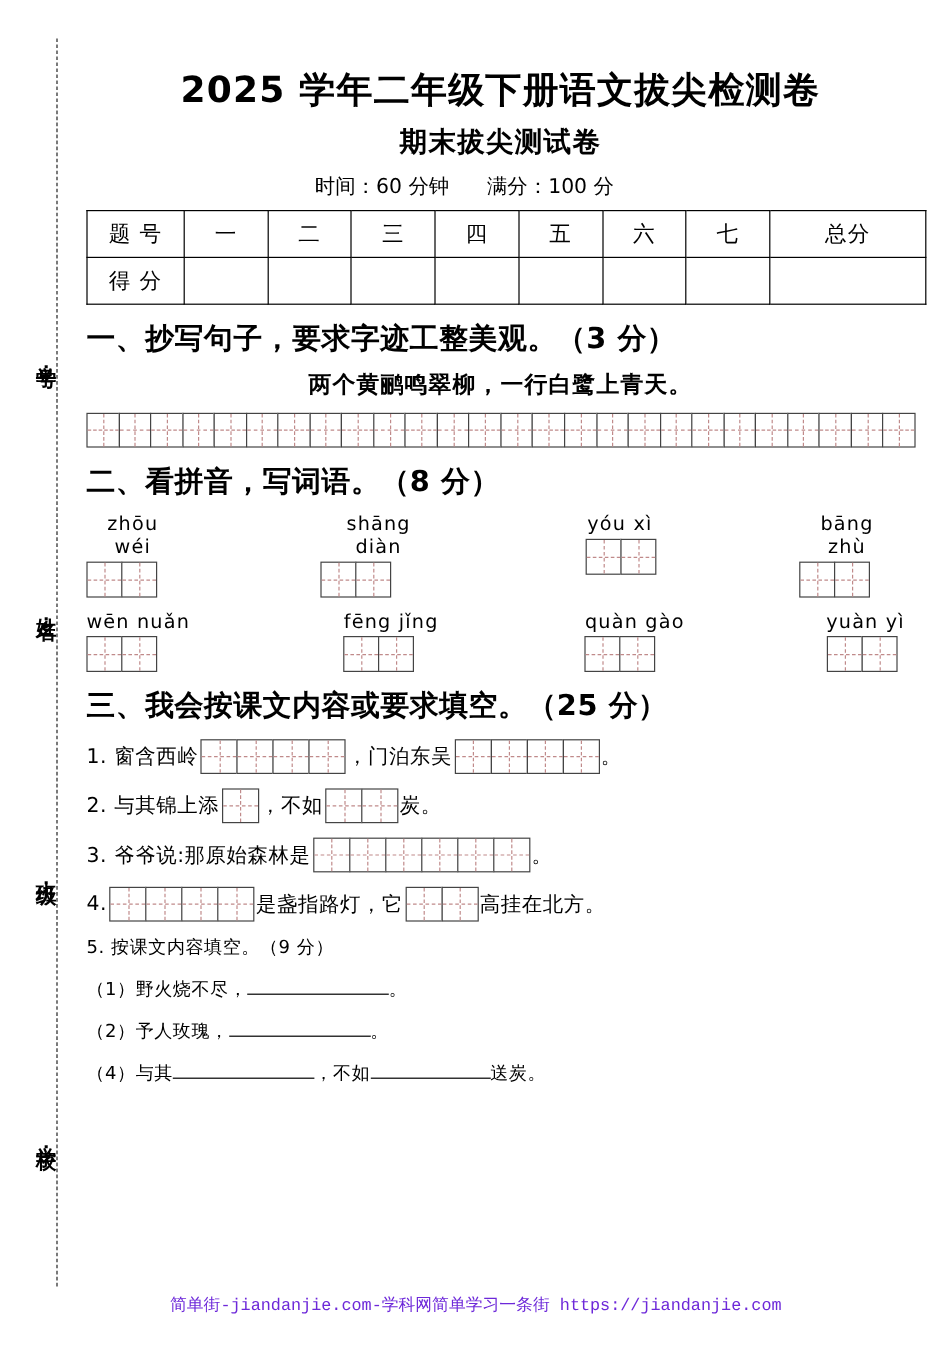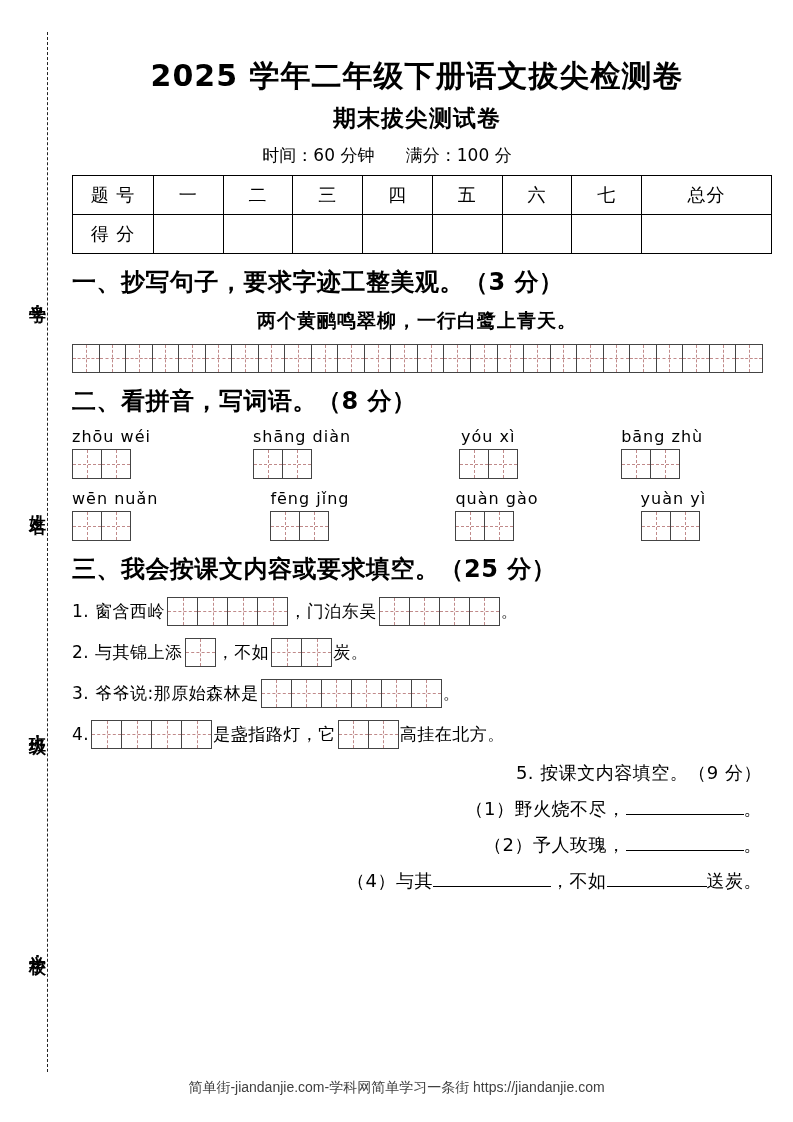--- a/index.html
+++ b/index.html
@@ -128,20 +128,21 @@
   .copyline{
     margin-top:10px;
     display:flex;
     justify-content:flex-start;
   }
 
   
   .pin-row{
     display:flex;
     margin-top:10px;
+    gap:16px;
   }
   .pin-item{
     width:auto;
     text-align:left;
   }
   .pin-text{
     font-family:"DejaVu Sans", sans-serif;
     font-size:16px;
     letter-spacing:1px;
     margin-bottom:3px;
@@ -159,39 +160,38 @@
     font-size:17px;
     letter-spacing:0.5px;
   }
   .q .txt{white-space:nowrap;}
   .q .boxes{display:flex;margin:0 2px;}
   .q .boxes .cell{width:31px;height:29px;}
 
   .sub{
     margin-top:12px;
     font-family:"DejaVu Sans", sans-serif;
-    font-size:18px;
+    font-size:15px;
     letter-spacing:0.5px;
-    text-align:right;
   }
   .sub .blank{
     display:inline-block;
     border-bottom:1px solid #000;
     min-width:118px;
     height:17px;
   }
   .sub .blank.short{min-width:100px;}
 
   .footer{
     position:absolute;
     left:0;right:0;bottom:25px;
     text-align:center;
-    font-family:Liberation Sans, sans-serif;
+    font-family:Liberation Mono, monospace;
     font-size:14px;
-    color:#404040;
+    color:#6d28d9;
   }
 </style>
 </head>
 <body>
 
 <div class="page">
 
   <div class="binding"></div>
 
   <div class="side-labels">

